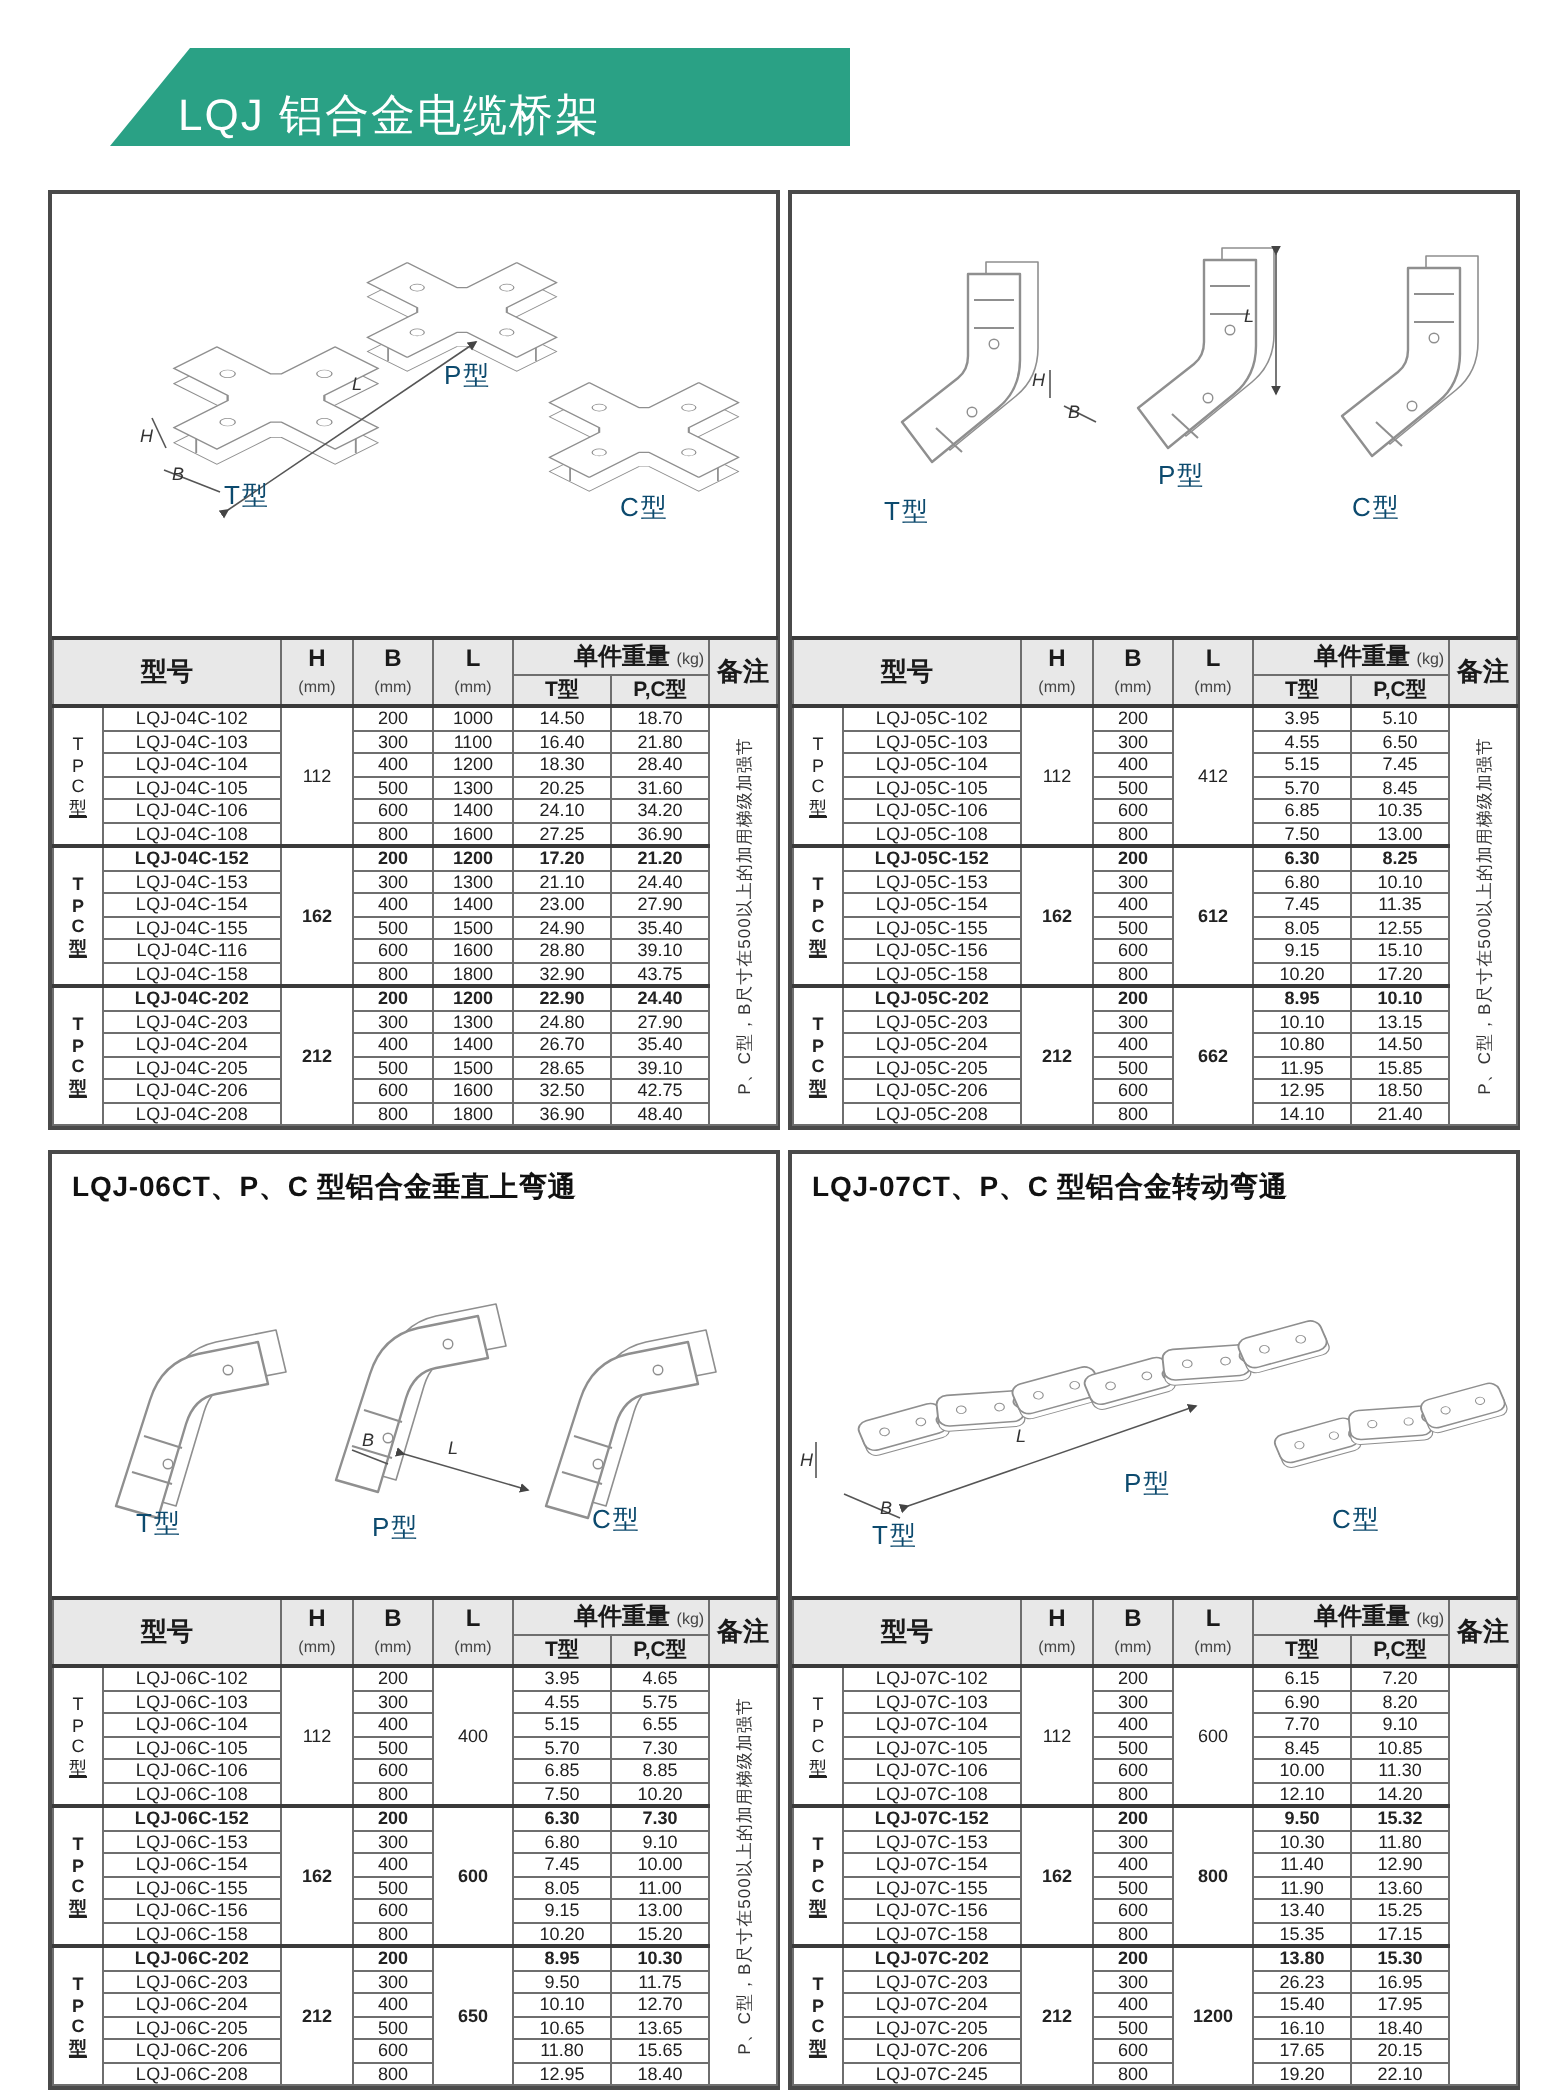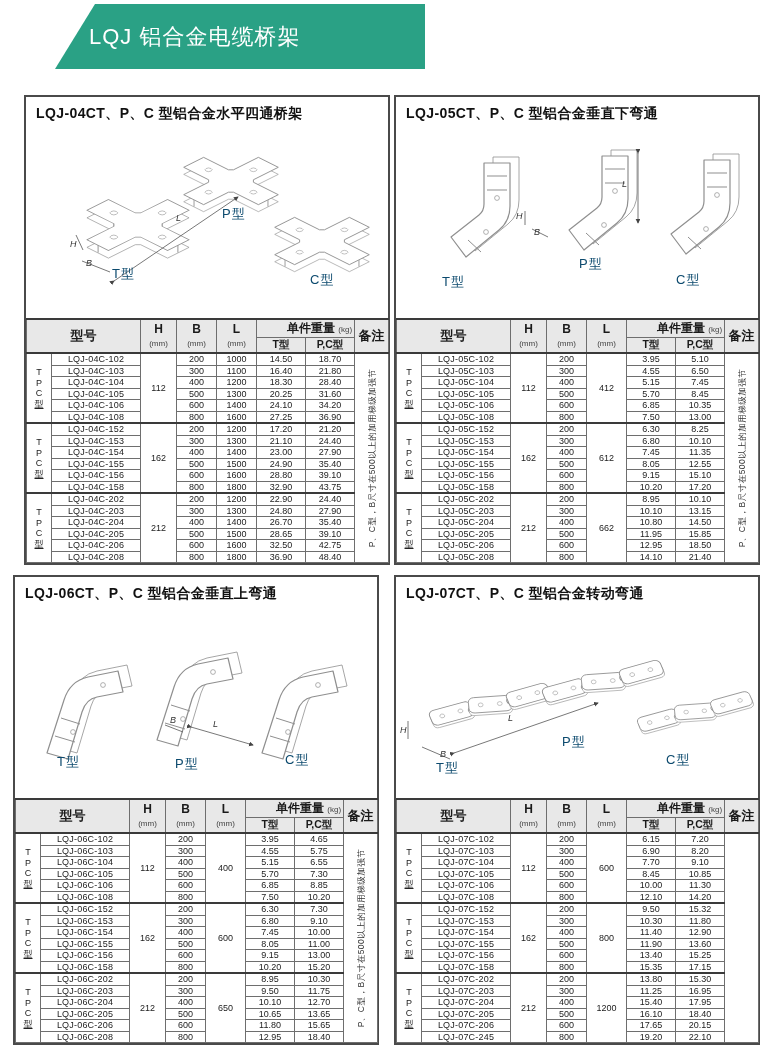--- a/index.html
+++ b/index.html
@@ -9,34 +9,34 @@
     --heavy:#3a3a3a;
     --draw:#8f8f8f;
   }
   *{box-sizing:border-box;}
   html,body{margin:0;padding:0;}
   body{
     width:780px;height:1050px;position:relative;background:#fff;
     font-family:"Liberation Sans","DejaVu Sans",sans-serif;color:#222;overflow:hidden;
   }
   .banner{
-    position:absolute;left:55px;top:4px;width:370px;height:65px;
+    position:absolute;left:55px;top:24px;width:370px;height:49px;
     background:var(--accent);
     clip-path:polygon(40px 0,100% 0,100% 100%,0 100%);
-    display:flex;align-items:center;padding-left:34px;
+    display:flex;align-items:flex-end;padding-left:34px;
   }
   .banner .banner-text{color:#fff;font-size:22px;letter-spacing:1px;font-weight:500;}
 
   .panel{
     position:absolute;width:366px;height:470px;border:2px solid #4a4a4a;background:#fff;
     display:flex;flex-direction:column;
   }
   #p0{left:24px;top:95px}
   #p1{left:394px;top:95px}
-  #p2{left:13px;top:575px}
+  #p2{left:24px;top:575px}
   #p3{left:394px;top:575px}
 
   .panel-title{
     margin:0;padding:8px 10px 0 10px;font-size:14px;font-weight:600;color:#111;
     letter-spacing:.4px;white-space:nowrap;overflow:hidden;
   }
   .diagram{position:relative;flex:1;overflow:hidden;}
   .diagram svg{position:absolute;left:0;top:0;}
   .tlabel{position:absolute;font-size:13px;color:#0c4a6e;letter-spacing:1px;}
   .dlabel{position:absolute;font-size:9px;color:#333;font-style:italic;}
@@ -57,41 +57,40 @@
   .spec thead tr:first-child th{height:18px;}
   .spec thead tr:last-child th{height:16px;}
   th.h-main{font-size:13px;font-weight:700;}
   th.h-dim .dim-letter{font-size:12px;font-weight:700;line-height:1;}
   th.h-dim{font-size:12px;line-height:1.05;}
   .unit{font-size:8px;font-weight:400;color:#444;}
   th.h-weight{font-size:12px;font-weight:700;padding-left:28px;}
   th.h-sub{font-size:10.5px;font-weight:700;}
   .spec tbody td{font-size:9px;color:#222;height:10.5px;line-height:10.5px;}
   .spec tbody tr:first-child td{border-top:2px solid var(--heavy);margin-top:41px;}
-  .spec tr.group-start td{border-top:2px solid var(--heavy);}
+  .spec tr.group-start td{border-top:2px solid var(--heavy);font-weight:bold;}
   td.glabel{font-size:12px;line-height:1.18;font-weight:500;color:#111;}
   td.glabel .u{text-decoration:underline;}
   td.model{letter-spacing:.2px;}
   td.remark{position:relative;}
   td.remark .rot{
     position:absolute;left:50%;top:50%;
     transform:translate(-50%,-50%) rotate(-90deg);
     white-space:nowrap;font-size:8.5px;color:#333;letter-spacing:.5px;
   }
 </style>
 </head>
 <body>
 
 <div class="banner">
   <span class="banner-text">LQJ 铝合金电缆桥架</span>
 </div>
 
 <div id="panels-root">
     <section class="panel" id="p0">
-      <h2 class="panel-title">LQJ-04CT、P、C 型铝合金水平四通桥架</h2>
       <div class="diagram">
     <svg width="362" height="190" viewBox="0 0 362 190">
           <defs>
             <marker id="arr0" markerWidth="7" markerHeight="7" refX="5" refY="3" orient="auto">
               <path d="M0,0 L6,3 L0,6 Z" fill="#444"></path>
             </marker>
           </defs>
           <g transform="translate(112,102) scale(0.95)">
     <g transform="translate(0,8) scale(1,0.5) rotate(45)">
               <path d="M-60,-16 L-20,-16 L-16,-20 L-16,-60 L16,-60 L16,-20 L20,-16 L60,-16 L60,16 L20,16 L16,20 L16,60 L-16,60 L-16,20 L-20,16 L-60,16 Z" class="shape2"></path>
@@ -248,21 +247,21 @@
             <td>27.90</td>
           </tr>
           <tr>
             <td class="model">LQJ-04C-155</td>
             <td>500</td>
             <td>1500</td>
             <td>24.90</td>
             <td>35.40</td>
           </tr>
           <tr>
-            <td class="model">LQJ-04C-156</td>
+            <td class="model">LQJ-04C-116</td>
             <td>600</td>
             <td>1600</td>
             <td>28.80</td>
             <td>39.10</td>
           </tr>
           <tr>
             <td class="model">LQJ-04C-158</td>
             <td>800</td>
             <td>1800</td>
             <td>32.90</td>
@@ -309,21 +308,20 @@
             <td class="model">LQJ-04C-208</td>
             <td>800</td>
             <td>1800</td>
             <td>36.90</td>
             <td>48.40</td>
           </tr>
         </tbody>
       </table>
     </section>
     <section class="panel" id="p1">
-      <h2 class="panel-title">LQJ-05CT、P、C 型铝合金垂直下弯通</h2>
       <div class="diagram">
     <svg width="362" height="190" viewBox="0 0 362 190">
           <defs>
             <marker id="arr1" markerWidth="7" markerHeight="7" refX="5" refY="3" orient="auto">
               <path d="M0,0 L6,3 L0,6 Z" fill="#444"></path>
             </marker>
           </defs>
           <g transform="translate(80,95) scale(1)">
     <g transform="translate(9,-6)">
               <path d="M8,-55 L34,-55 L34,-12 Q34,3 23,12 L-10,39 L-25,19 L3,-3 Q8,-7 8,-14 Z" class="shape2"></path>
@@ -912,21 +910,21 @@
             <td class="model">LQJ-07C-202</td>
             <td rowspan="6">212</td>
             <td>200</td>
             <td rowspan="6">1200</td>
             <td>13.80</td>
             <td>15.30</td>
           </tr>
           <tr>
             <td class="model">LQJ-07C-203</td>
             <td>300</td>
-            <td>11.25</td>
+            <td>26.23</td>
             <td>16.95</td>
           </tr>
           <tr>
             <td class="model">LQJ-07C-204</td>
             <td>400</td>
             <td>15.40</td>
             <td>17.95</td>
           </tr>
           <tr>
             <td class="model">LQJ-07C-205</td>

